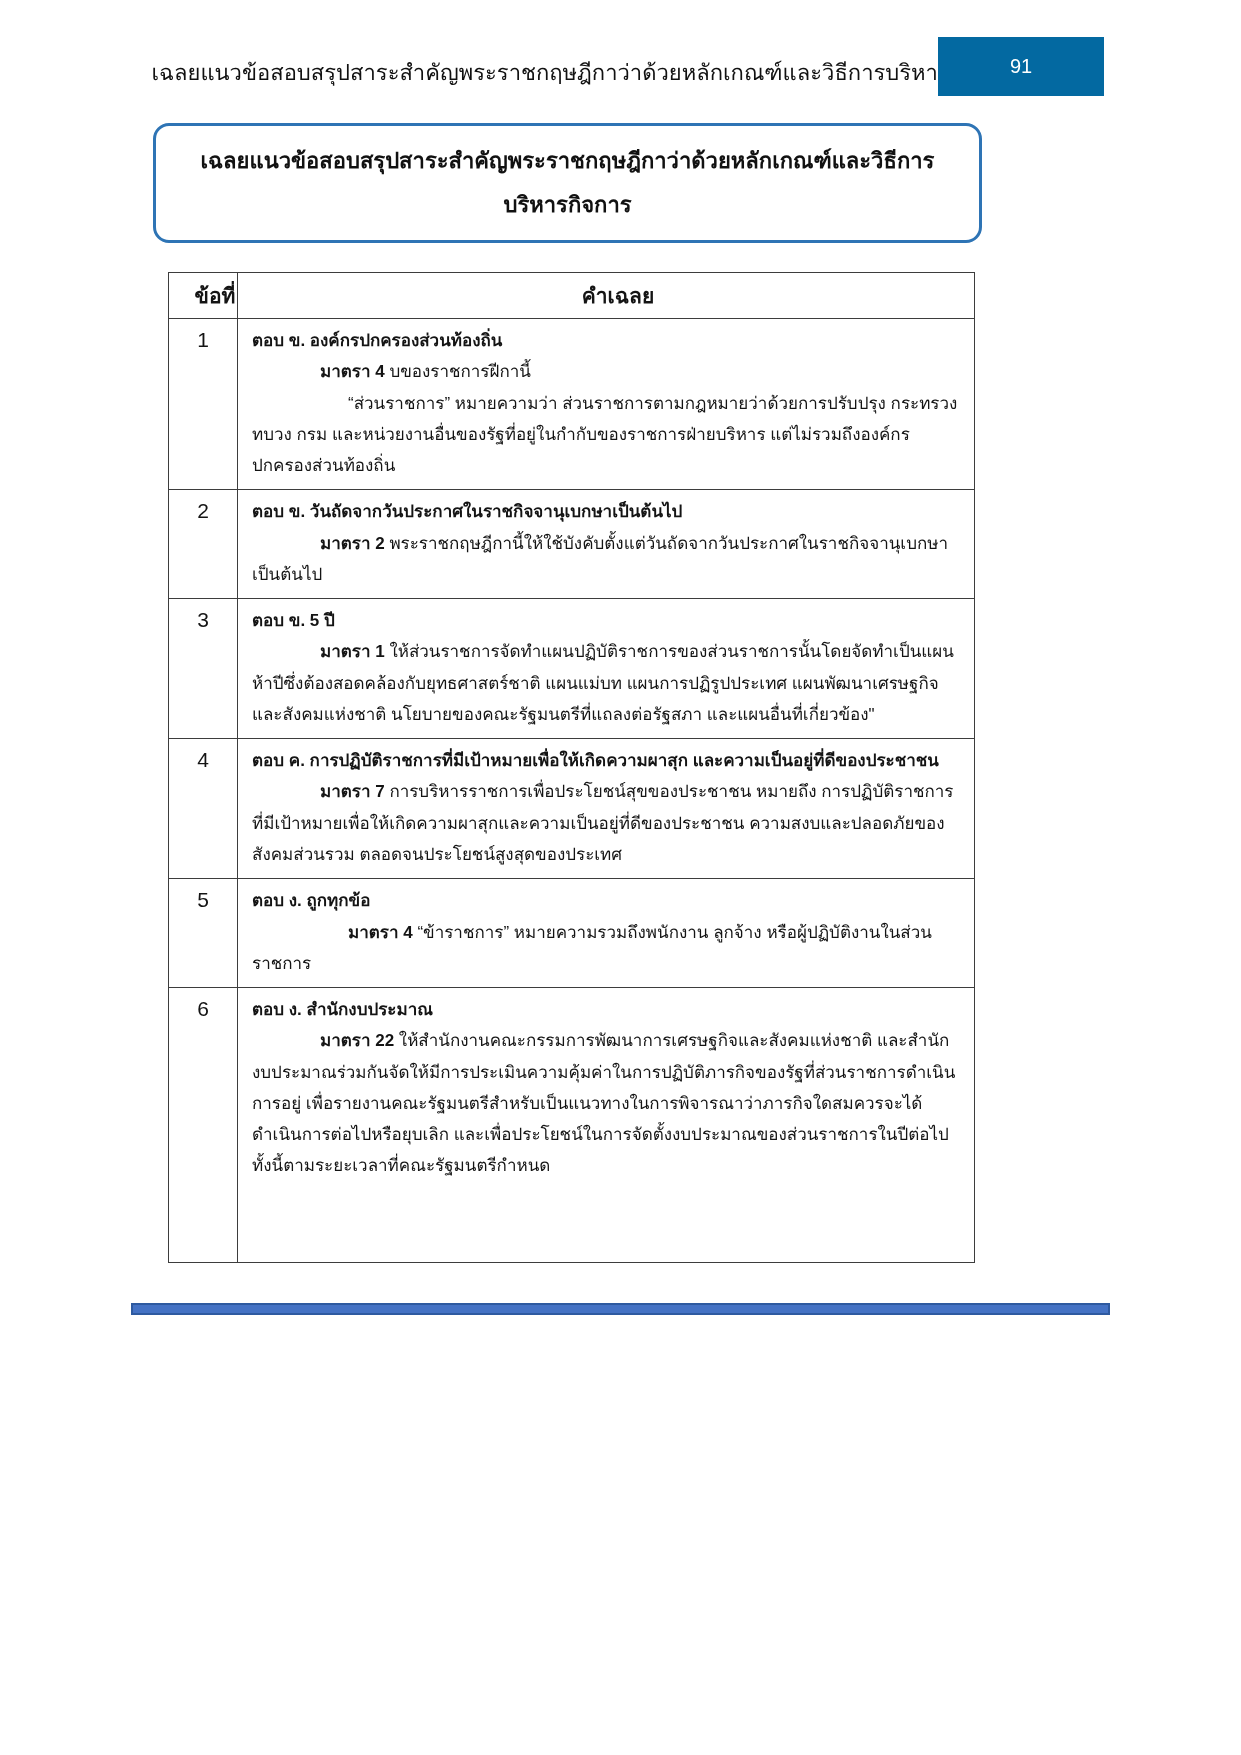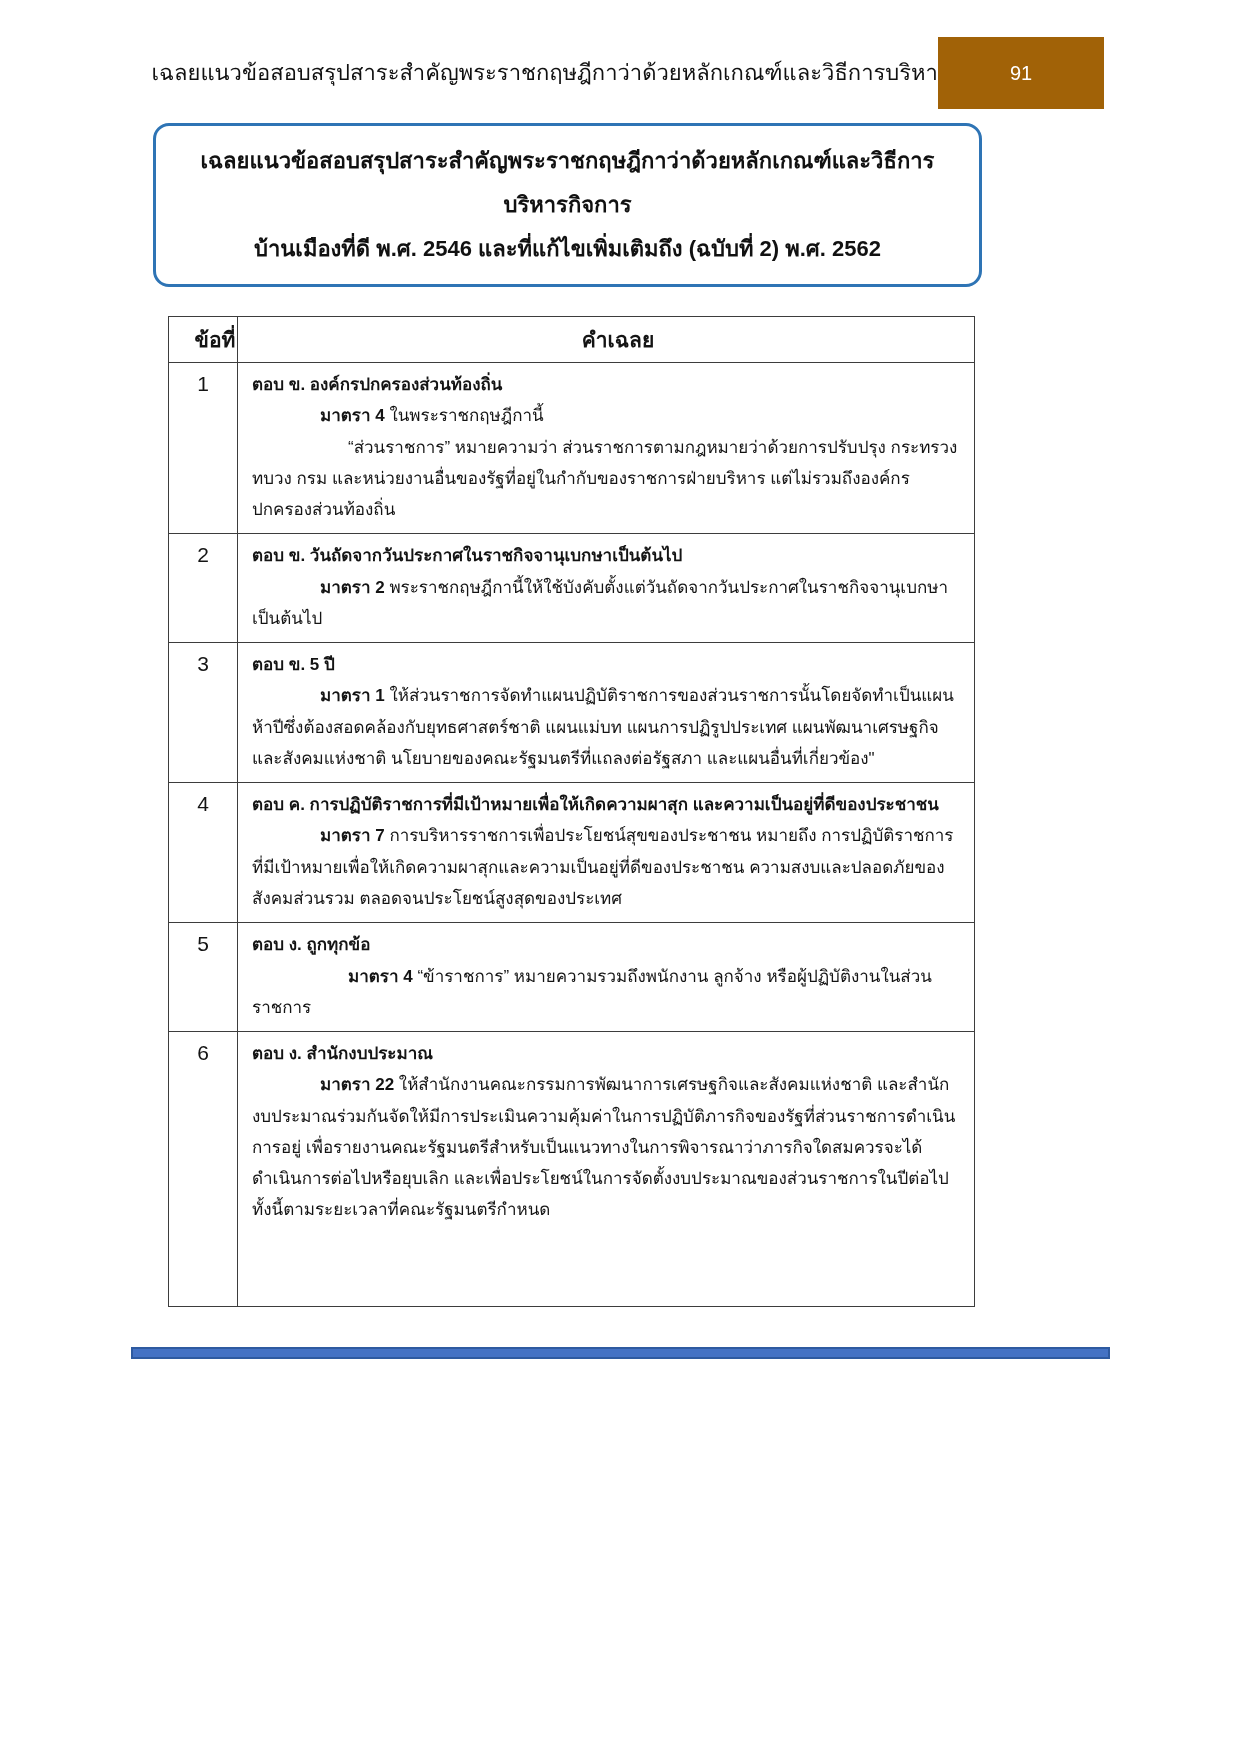--- a/index.html
+++ b/index.html
@@ -10,21 +10,21 @@
     color:#141414; position:relative; overflow:hidden;
   }
   
   .hdr { position:relative; height:97px; }
   .hdr-title {
     position:absolute; left:60px; top:55px; width:1045px;
     text-align:center; font-size:22px; color:#111;
   }
   .page-num-box {
     position:absolute; right:137px; top:37px;
-    width:166px; height:72px; background:#a16207;
+    width:166px; height:59px; background:#0369a1;
     color:#fff; display:flex; align-items:center; justify-content:center;
     font-size:20px;
   }
   
   .title-box {
     margin:26px 0 0 153px; width:829px;
     border:3px solid #2e74b5; border-radius:16px;
     padding:13px 26px; text-align:center;
     font-weight:bold; font-size:22px; line-height:2.0; color:#111;
   }
@@ -58,40 +58,39 @@
 
 <div class="hdr">
   <div class="hdr-title">เฉลยแนวข้อสอบสรุปสาระสำคัญพระราชกฤษฎีกาว่าด้วยหลักเกณฑ์และวิธีการบริหารกิจการ</div>
   <div class="page-num-box">
     <span>91</span>
   </div>
 </div>
 
 <div class="title-box">
   <div>เฉลยแนวข้อสอบสรุปสาระสำคัญพระราชกฤษฎีกาว่าด้วยหลักเกณฑ์และวิธีการบริหารกิจการ</div>
-  <div>บ้านเมืองที่ดี พ.ศ. 2546 และที่แก้ไขเพิ่มเติมถึง (ฉบับที่ 2) พ.ศ. 2562</div>
 </div>
 
 <table class="answers">
   <colgroup>
       <col class="c-no">
       <col>
     </colgroup>
   <thead>
     <tr>
       <th>ข้อที่</th>
       <th>คำเฉลย</th>
     </tr>
   </thead>
   <tbody>
       <tr>
         <td class="no">1</td>
         <td class="ans">
           <div class="ans-head">ตอบ ข. องค์กรปกครองส่วนท้องถิ่น</div>
-          <div class="para"><b>มาตรา 4</b><span> ในพระราชกฤษฎีกานี้</span></div>
+          <div class="para"><b>มาตรา 4</b><span> บของราชการฝีกานี้</span></div>
           <div class="para deep"><span>“ส่วนราชการ” หมายความว่า ส่วนราชการตามกฎหมายว่าด้วยการปรับปรุง กระทรวง ทบวง กรม และหน่วยงานอื่นของรัฐที่อยู่ในกำกับของราชการฝ่ายบริหาร แต่ไม่รวมถึงองค์กรปกครองส่วนท้องถิ่น</span></div>
         </td>
       </tr>
       <tr>
         <td class="no">2</td>
         <td class="ans">
           <div class="ans-head">ตอบ ข. วันถัดจากวันประกาศในราชกิจจานุเบกษาเป็นต้นไป</div>
           <div class="para"><b>มาตรา 2</b><span> พระราชกฤษฎีกานี้ให้ใช้บังคับตั้งแต่วันถัดจากวันประกาศในราชกิจจานุเบกษาเป็นต้นไป</span></div>
         </td>
       </tr>

